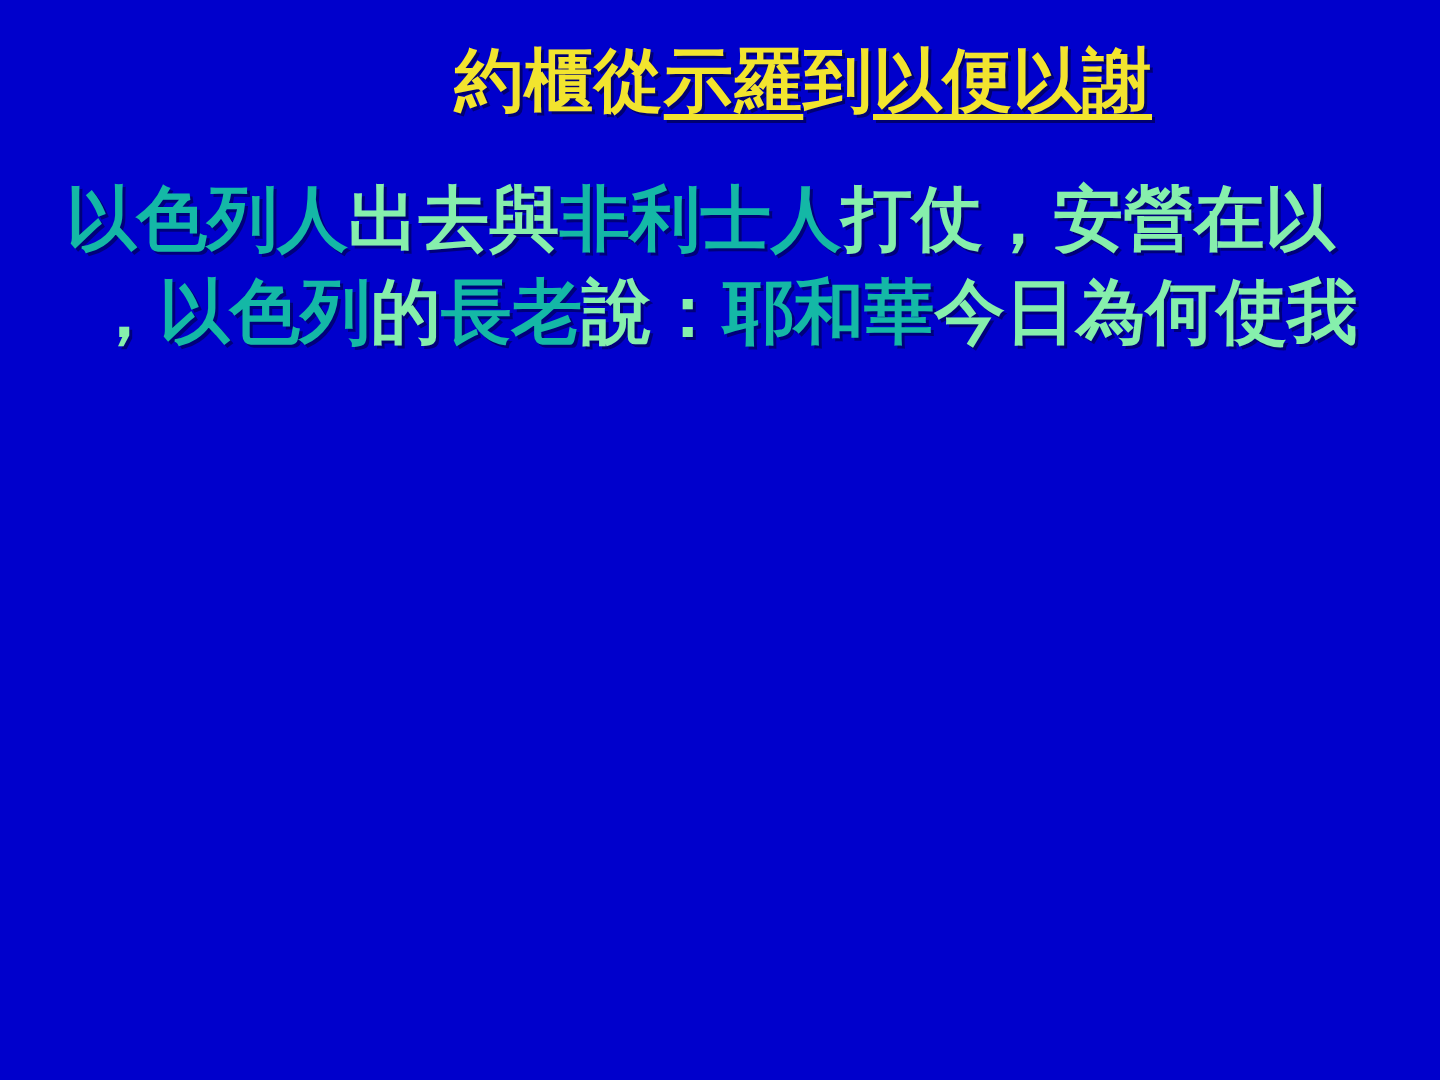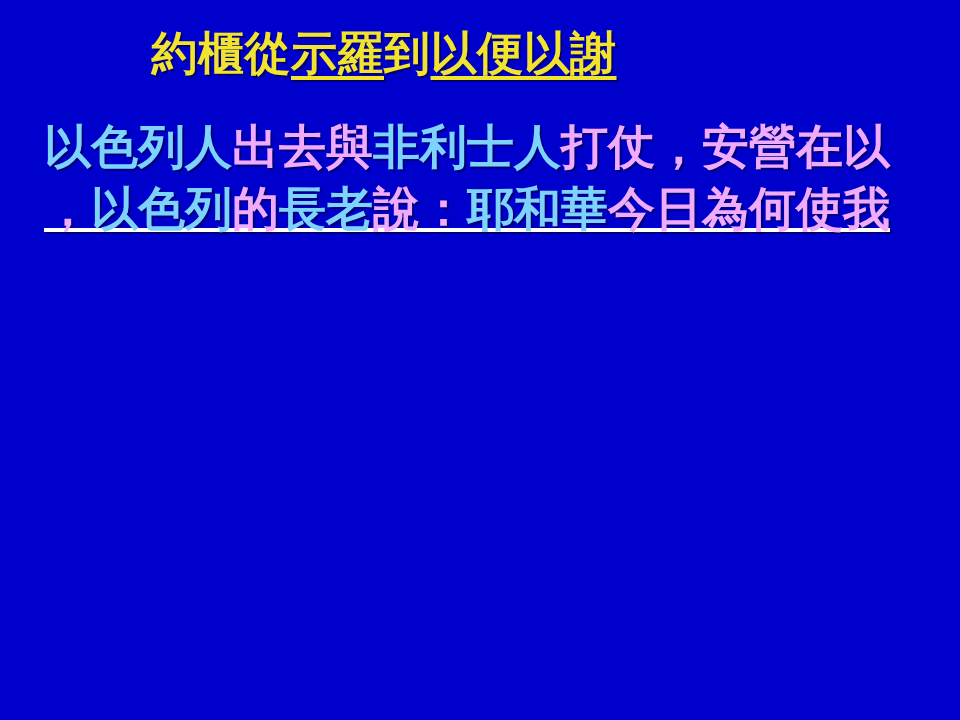--- a/index.html
+++ b/index.html
@@ -22,21 +22,21 @@
     background: #0000cc;
     overflow: hidden;
   }
 
   
   #title-block {
     position: absolute;
     left: 0;
     top: 30px;
     width: 768px;
-    text-align: center;
+    text-align: right;
     line-height: 1.0;
   }
   #title-text {
     display: inline-block;
     font-size: 46px;
     font-weight: bold;
     color: #f2e42e;
     letter-spacing: 0.5px;
     text-shadow: 2px 2px 0 rgba(0,0,40,0.55);
     white-space: nowrap;
@@ -58,27 +58,27 @@
     font-size: 47px;
     font-weight: bold;
     line-height: 62px;
     height: 62px;
     color: #ffffff;
     white-space: nowrap;
     text-shadow: 2px 2px 0 rgba(0,0,40,0.5);
     letter-spacing: 0px;
   }
   .verse-line.center {
-    text-decoration: underline;
+    text-align: center;
   }
   .hl {               
-    color: #7dd3fc;
+    color: #14b8a6;
   }
   .w {                
-    color: #f0abfc;
+    color: #86efac;
   }
 </style>
 </head>
 <body>
 
 <div id="slide">
 
   <div id="title-block">
     <div id="title-text"><span>約櫃從</span><span class="u">示羅</span><span>到</span><span class="u">以便以謝</span></div>
   </div>

